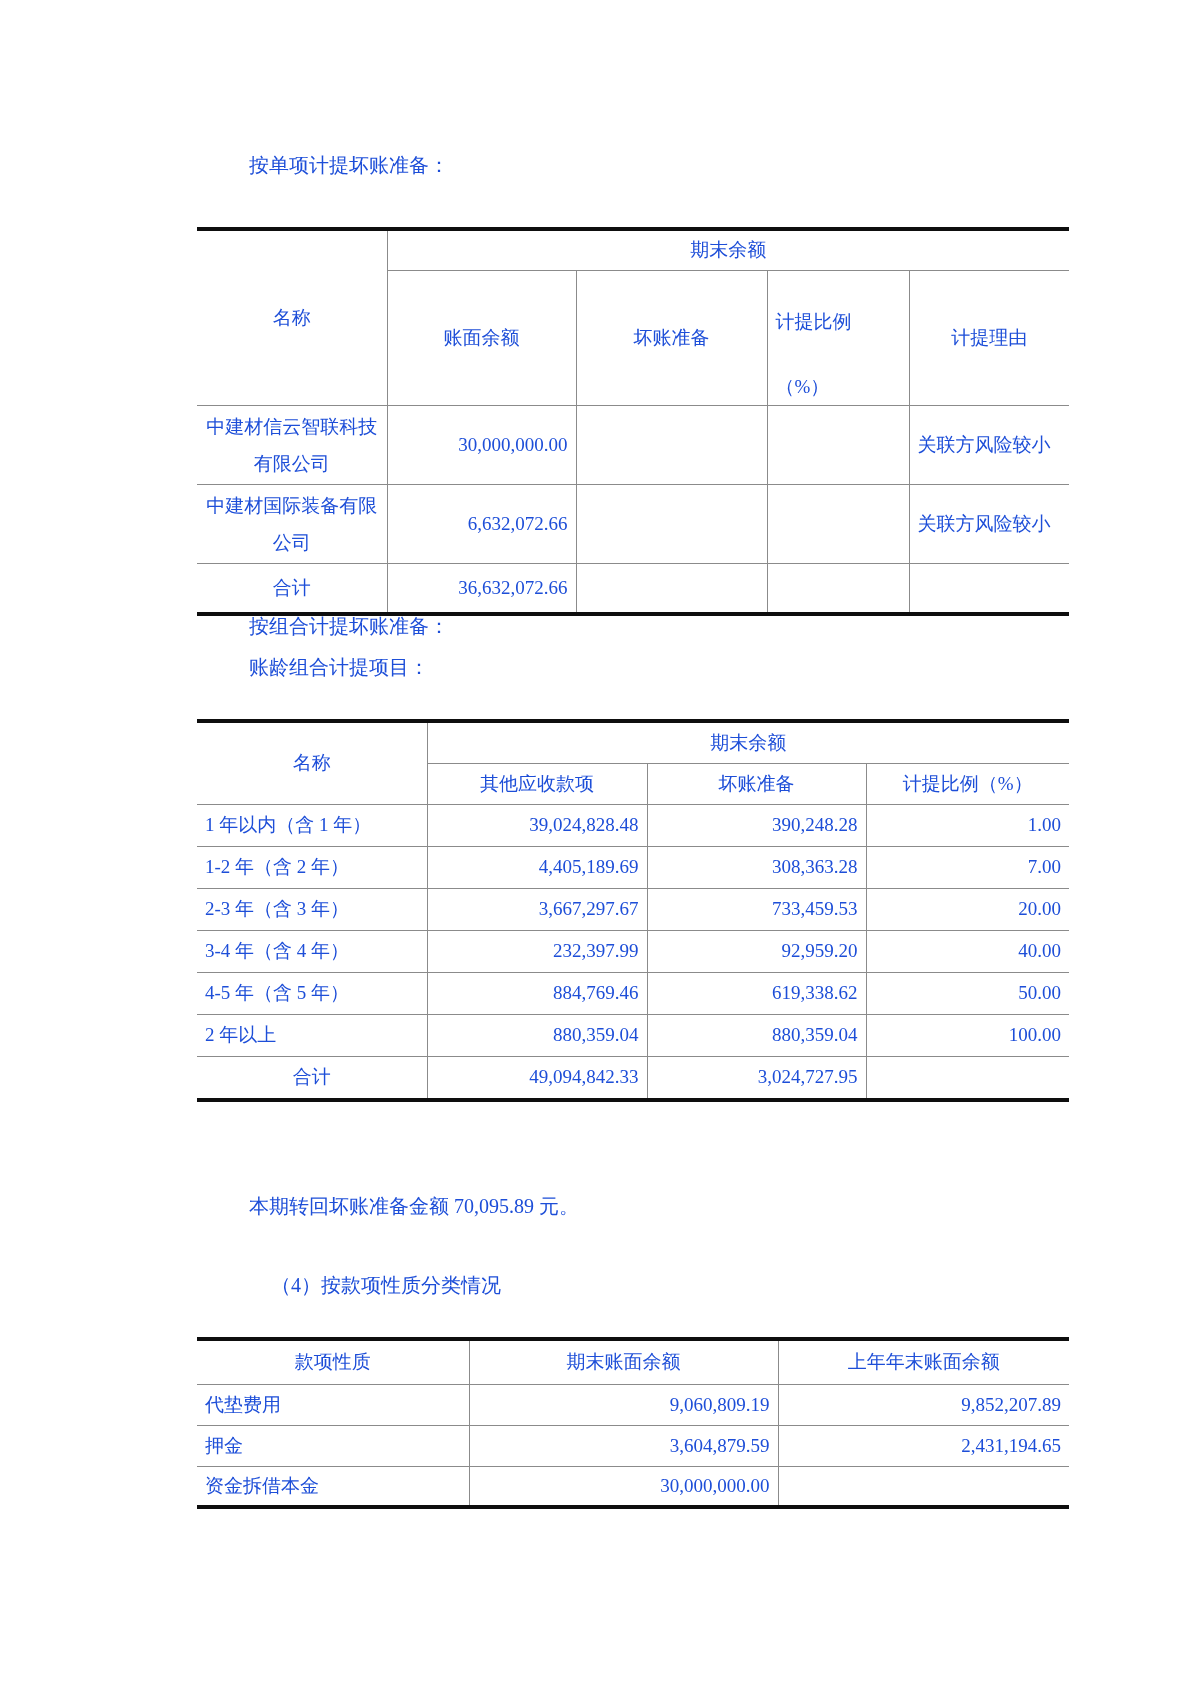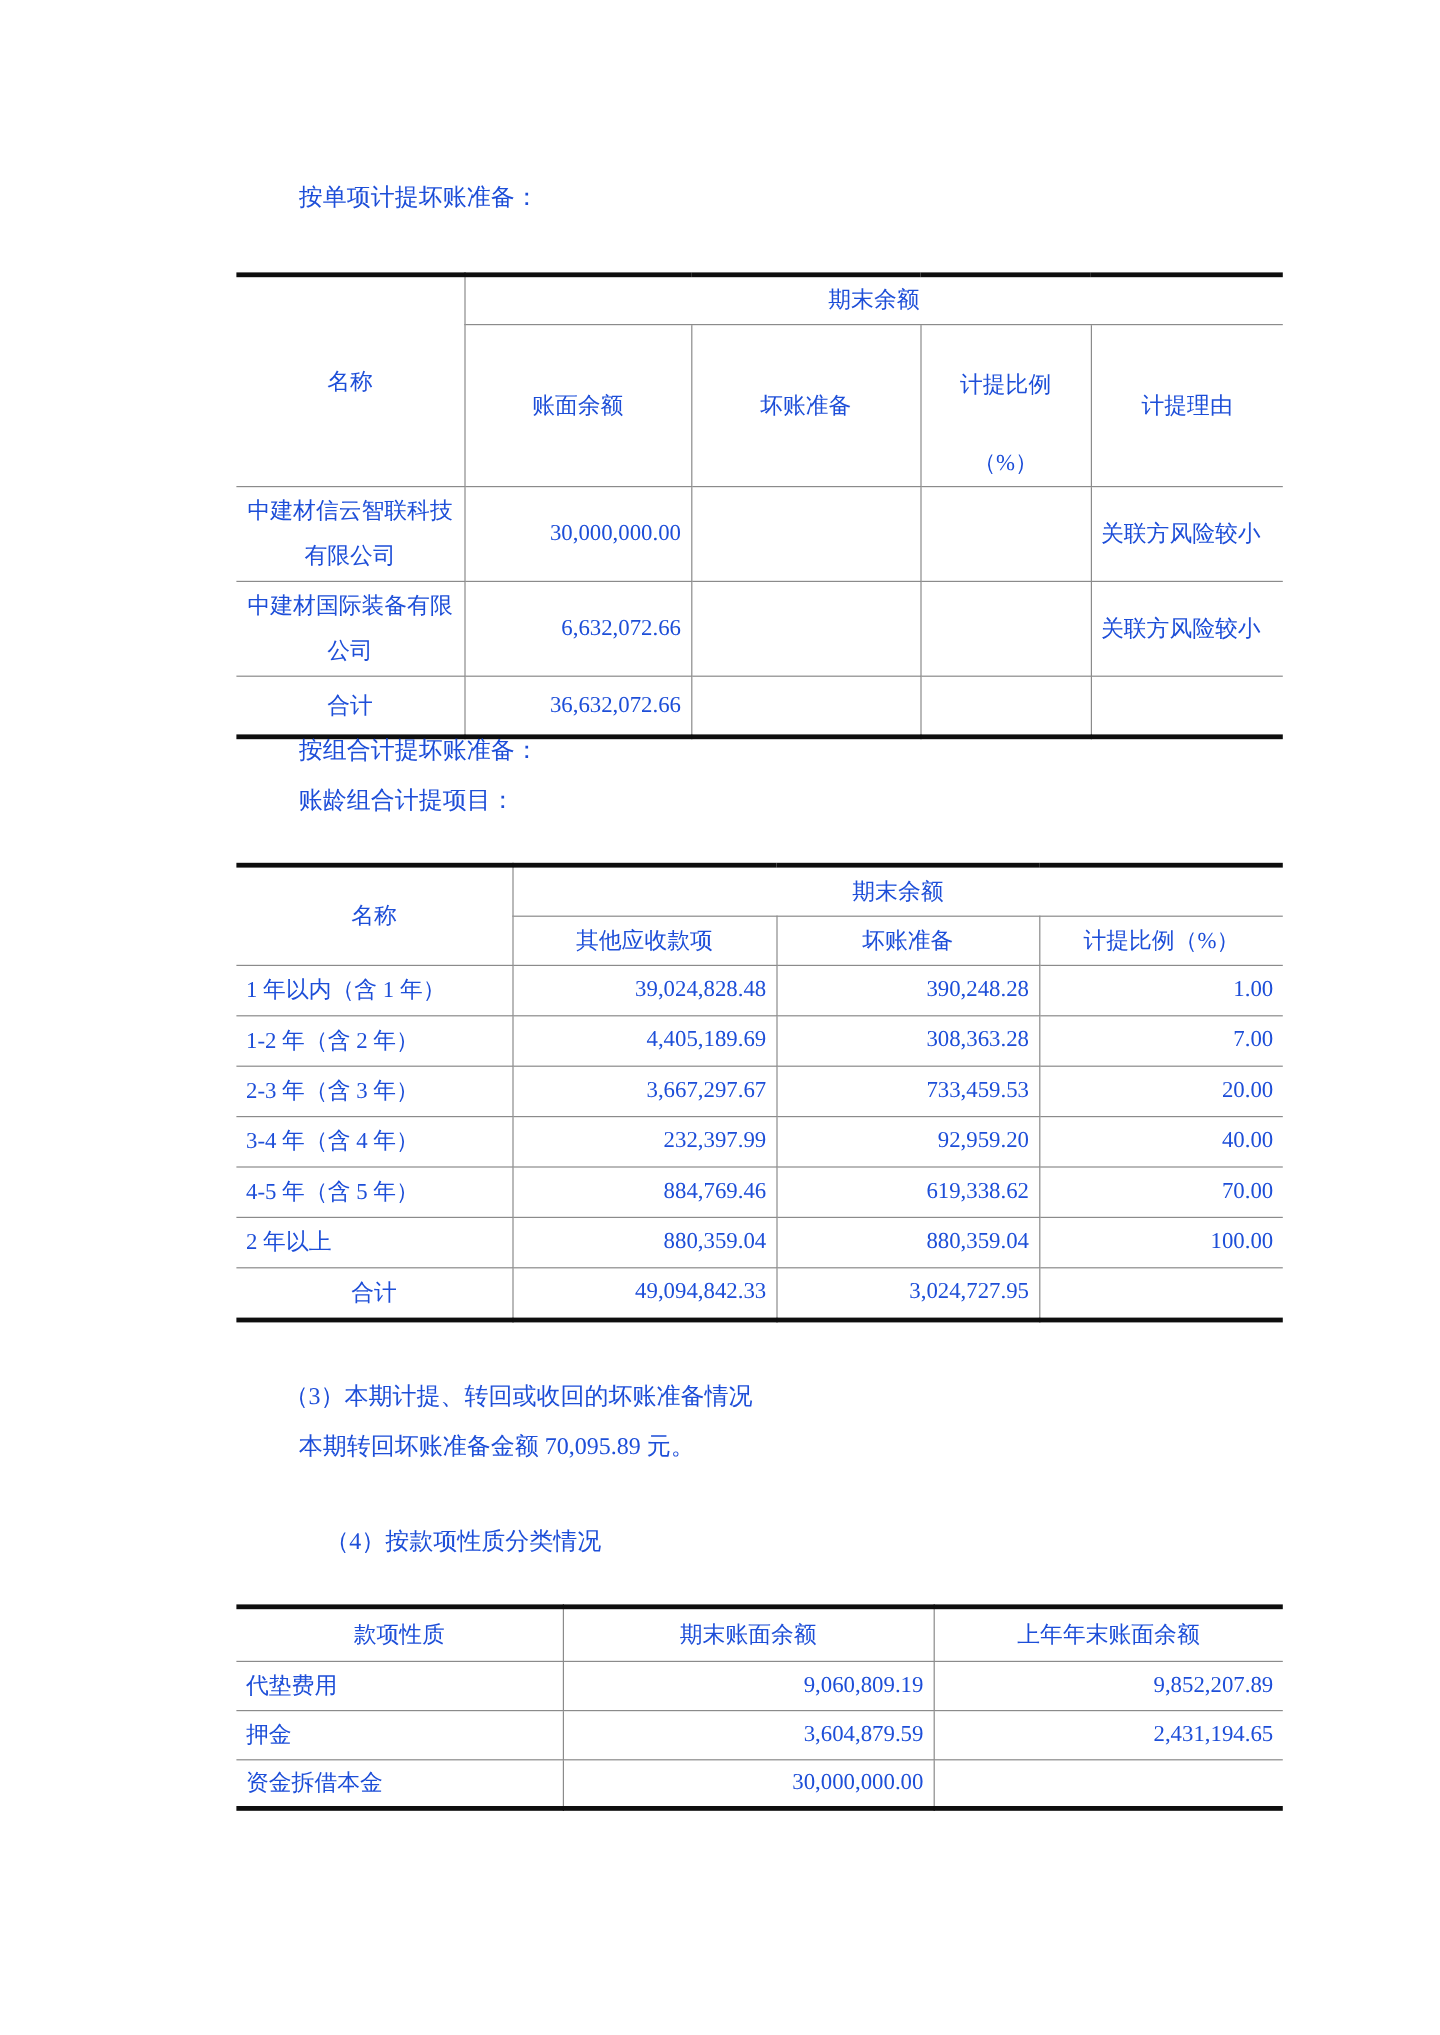--- a/index.html
+++ b/index.html
@@ -42,21 +42,21 @@
   .c{text-align:center;}
   .l{text-align:left;padding-left:10px;}
   .r{text-align:right;padding-right:14px;}
 
   #t1{top:227px;}
   #t1 tr.hA td{height:41px;}
   #t1 tr.hB td{height:80px;}
   #t1 tr.rd td{height:77px;}
   #t1 tr.rt td{height:51px;}
   #t1 td.name{line-height:37px;text-align:center;}
-  #t1 .ratio-head div{line-height:33px;text-align:center;margin-top:32px;}
+  #t1 .ratio-head div{line-height:33px;text-align:left;margin-top:32px;}
 
   #t2{top:719px;}
   #t2 tr.hA td{height:42px;}
   #t2 tr.hB td{height:41px;}
   #t2 tr.rd td{height:42px;}
   #t2 tr.rt td{height:44px;}
 
   #t3{top:1337px;}
   #t3 tr.hd td{height:45px;}
   #t3 tr.rd td{height:41px;}
@@ -164,38 +164,37 @@
       <tr class="rd">
         <td class="l">3-4 年（含 4 年）</td>
         <td class="r">232,397.99</td>
         <td class="r">92,959.20</td>
         <td class="r">40.00</td>
       </tr>
       <tr class="rd">
         <td class="l">4-5 年（含 5 年）</td>
         <td class="r">884,769.46</td>
         <td class="r">619,338.62</td>
-        <td class="r">70.00</td>
+        <td class="r">50.00</td>
       </tr>
       <tr class="rd">
         <td class="l">2 年以上</td>
         <td class="r">880,359.04</td>
         <td class="r">880,359.04</td>
         <td class="r">100.00</td>
       </tr>
       <tr class="rt">
         <td class="c">合计</td>
         <td class="r">49,094,842.33</td>
         <td class="r">3,024,727.95</td>
         <td class="r"></td>
       </tr>
     </tbody>
   </table>
 
-  <p class="para" id="p-h3">（3）本期计提、转回或收回的坏账准备情况</p>
   <p class="para" id="p-h3-body">本期转回坏账准备金额 70,095.89 元。</p>
 
   <p class="para" id="p-h4">（4）按款项性质分类情况</p>
 
   <table class="doc-table" id="t3">
     <colgroup>
       <col style="width:272px">
         <col style="width:309px">
         <col style="width:291px">
     </colgroup>

